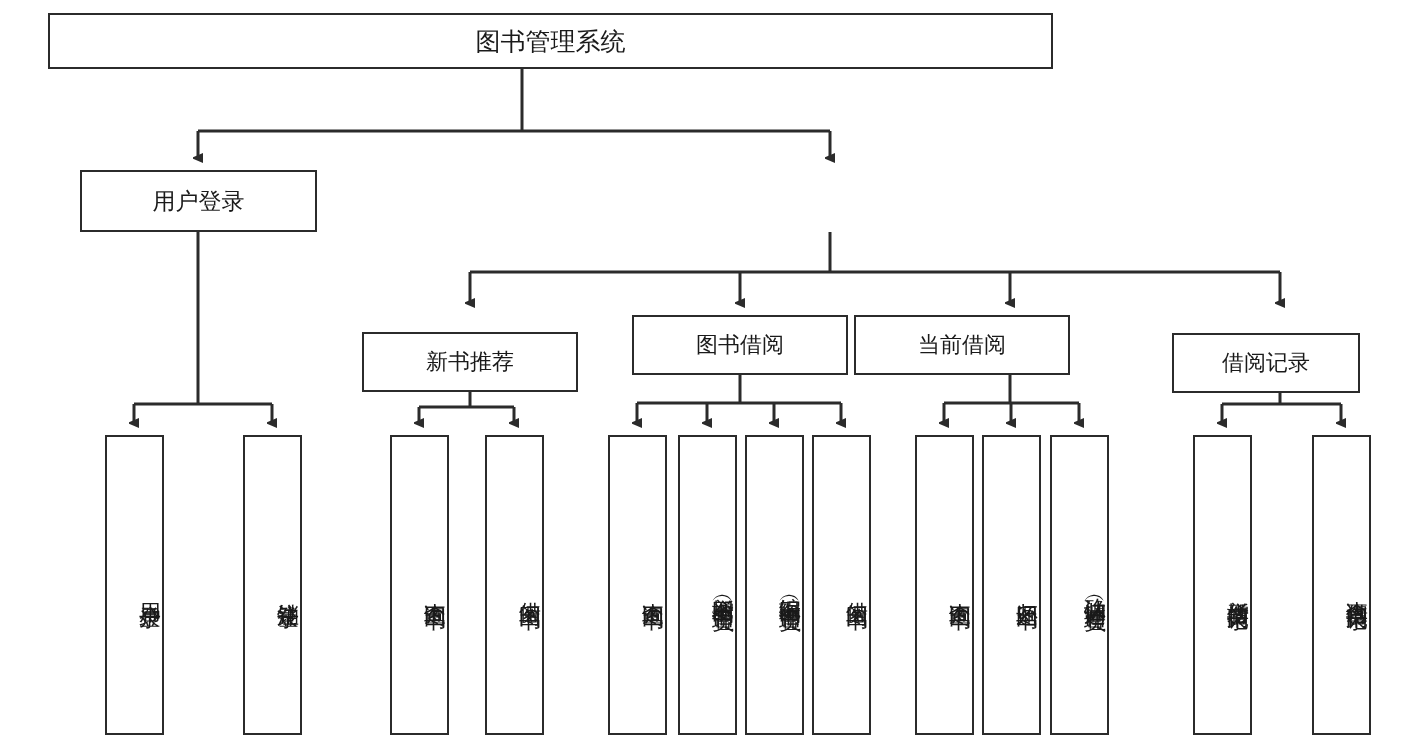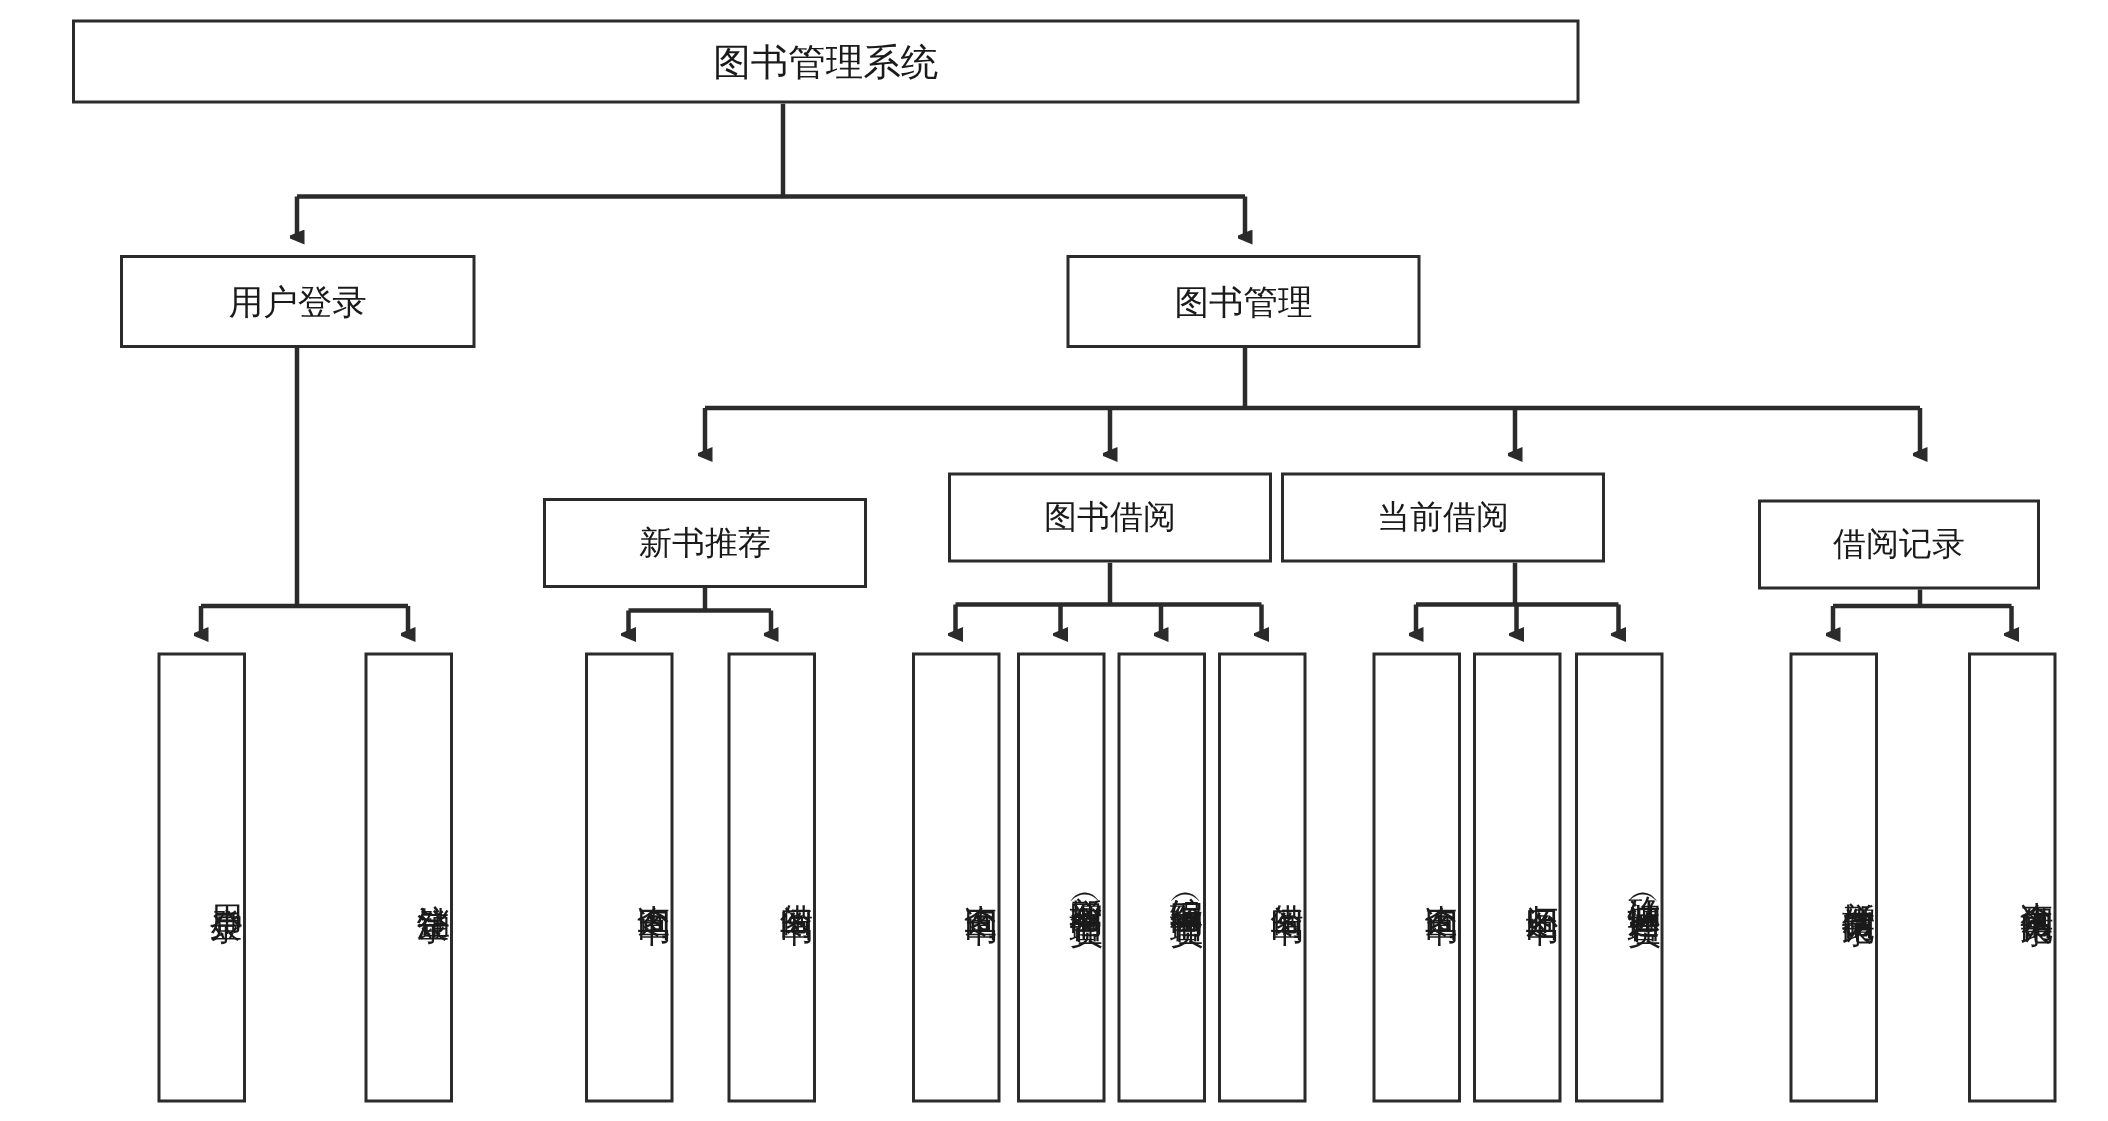--- a/index.html
+++ b/index.html
@@ -122,23 +122,20 @@
     </g>
   </svg>
 
   <div class="node root" style="left:36px; top:13px; width:1005px; height:56px;margin-left:12px;">
     <span>图书管理系统</span>
   </div>
 
   <div class="node lvl2" style="left:80px; top:170px; width:237px; height:62px;">
     <span>用户登录</span>
   </div>
-  <div class="node lvl2" style="left:711px; top:170px; width:236px; height:62px;">
-    <span>图书管理</span>
-  </div>
 
   <div class="node lvl3" style="left:362px; top:332px; width:216px; height:60px;">
     <span>新书推荐</span>
   </div>
   <div class="node lvl3" style="left:632px; top:315px; width:216px; height:60px;">
     <span>图书借阅</span>
   </div>
   <div class="node lvl3" style="left:854px; top:315px; width:216px; height:60px;">
     <span>当前借阅</span>
   </div>

